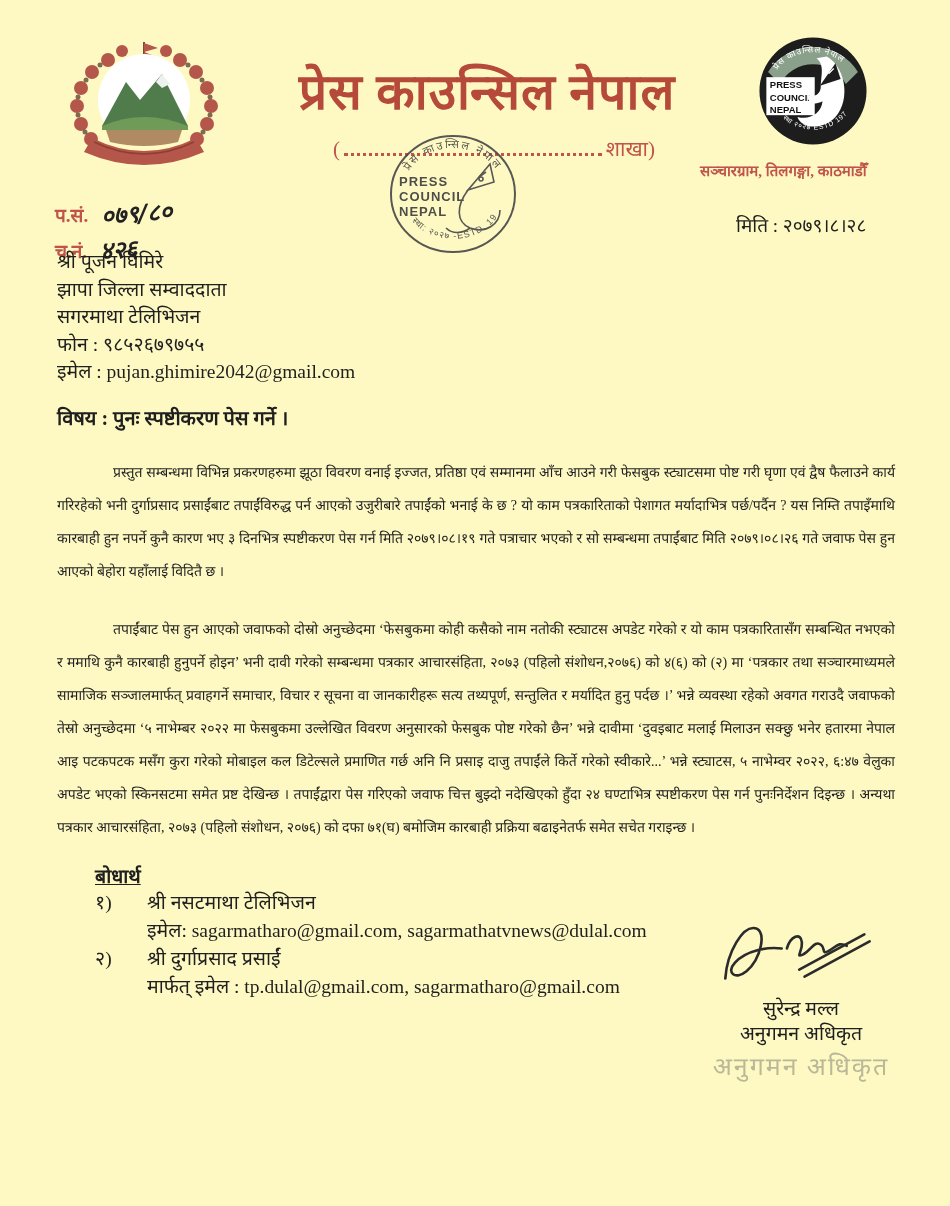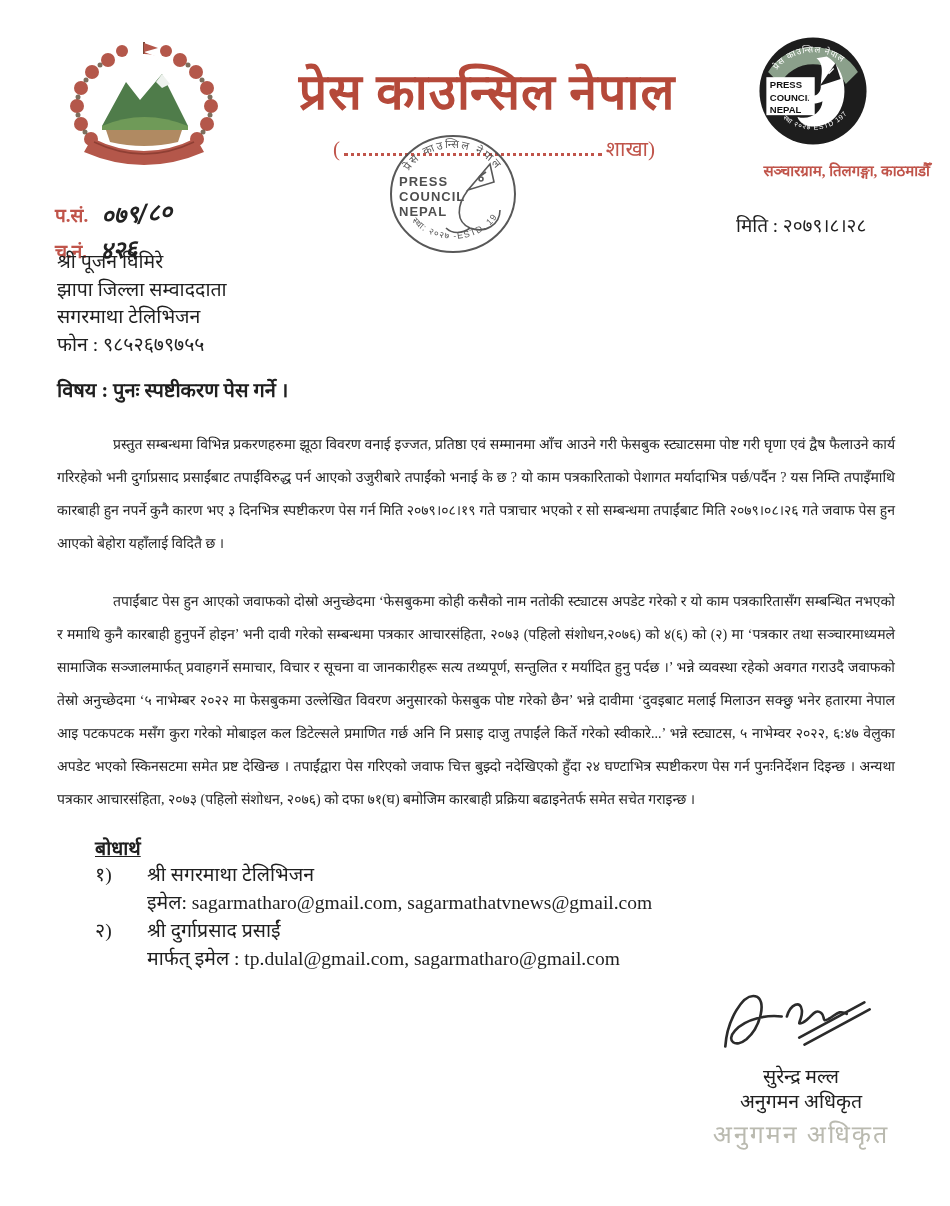--- a/index.html
+++ b/index.html
@@ -1,20 +1,20 @@
 <!DOCTYPE html>
 <html><head>
 <meta charset="utf-8">
 <style>
   html,body{margin:0;padding:0;background:#e8e8e8;}
   .page{
     position:relative;
     width:950px;height:1206px;
     margin:0 auto;
-    background:#ffffff;
+    background:#fef9c3;
     overflow:hidden;
     font-family:"Liberation Serif","DejaVu Serif",serif;
     color:#1f1f1f;
   }
   
   .emblem{position:absolute;left:64px;top:38px;width:160px;height:135px;}
   .org-title{
     position:absolute;left:228px;top:56px;width:518px;
     text-align:center;font-size:50px;font-weight:700;color:#b5493a;
     letter-spacing:1px;white-space:nowrap;
@@ -22,21 +22,21 @@
   .branch-line{
     position:absolute;left:333px;top:134px;width:322px;
     display:flex;align-items:flex-end;
     color:#c0544a;font-size:21px;z-index:1;
   }
   .branch-dots{flex:1;border-bottom:3px dotted #c0544a;margin:0 4px 6px 4px;height:14px;}
   .stamp-center{position:absolute;left:382px;top:128px;width:142px;height:132px;z-index:2;opacity:.92;}
   .logo-right{position:absolute;left:756px;top:34px;width:114px;height:114px;}
   .org-address{
     position:absolute;left:700px;top:160px;width:230px;
-    text-align:right;color:#c0544a;font-size:15px;font-weight:700;
+    text-align:left;color:#c0544a;font-size:15px;font-weight:700;
   }
   .date-line{position:absolute;left:695px;top:212px;font-size:19px;margin-left:41px;}
   .refno{position:absolute;left:55px;top:196px;font-size:19px;color:#c0544a;font-weight:700;}
   .refno .hand{color:#222;}
   .chalani{position:absolute;left:55px;top:232px;font-size:19px;color:#c0544a;font-weight:700;}
   .hand{
     font-family:"DejaVu Sans","Liberation Sans",sans-serif;
     font-style:italic;font-weight:700;color:#222;
     font-size:24px;display:inline-block;transform:rotate(-4deg);margin-left:8px;
   }
@@ -48,21 +48,21 @@
     margin:25px 0 0 0;font-size:14px;line-height:33px;
     text-align:justify;text-indent:56px;
   }
   
   .cc{margin-top:18px;margin-left:38px;font-size:19.5px;}
   .cc-heading{text-decoration:underline;font-weight:700;}
   .cc-row{display:flex;line-height:28px;}
   .cc-no{width:52px;flex:0 0 52px;}
   .cc-email{margin-left:52px;line-height:28px;}
   
-  .sig-block{position:absolute;left:676px;top:976px;width:250px;text-align:center;}
+  .sig-block{position:absolute;left:676px;top:908px;width:250px;text-align:center;}
   .sig-scrawl{width:200px;height:88px;margin:0 auto;display:block;}
   .sig-name{font-size:19.5px;line-height:25px;}
   .sig-title{font-size:19.5px;line-height:25px;}
   .sig-stamp{
     font-size:25px;letter-spacing:2px;color:#8d8d7c;opacity:.6;
     margin-top:2px;white-space:nowrap;
   }
   svg text{font-family:"Liberation Sans","DejaVu Sans",sans-serif;}
 </style>
 </head>
@@ -182,34 +182,35 @@
     <span class="hand">४२६</span>
   </div>
 
   <div class="letter-body">
 
     <div class="recipient">
       <div>श्री पूजन घिमिरे</div>
       <div>झापा जिल्ला सम्वाददाता</div>
       <div>सगरमाथा टेलिभिजन</div>
       <div>फोन : ९८५२६७९७५५</div>
+      <div>इमेल : pujan.ghimire2042@gmail.com</div>
     </div>
 
     <div class="subject">विषय : पुनः स्पष्टीकरण पेस गर्ने ।</div>
 
     <p class="para">प्रस्तुत सम्बन्धमा विभिन्न प्रकरणहरुमा झूठा विवरण वनाई इज्जत, प्रतिष्ठा एवं सम्मानमा आँच आउने गरी फेसबुक स्ट्याटसमा पोष्ट गरी घृणा एवं द्वैष फैलाउने कार्य गरिरहेको भनी दुर्गाप्रसाद प्रसाईंबाट तपाईंविरुद्ध पर्न आएको उजुरीबारे तपाईंको भनाई के छ ? यो काम पत्रकारिताको पेशागत मर्यादाभित्र पर्छ/पर्दैन ? यस निम्ति तपाइँमाथि कारबाही हुन नपर्ने कुनै कारण भए ३ दिनभित्र स्पष्टीकरण पेस गर्न मिति २०७९।०८।१९ गते पत्राचार भएको र सो सम्बन्धमा तपाईंबाट मिति २०७९।०८।२६ गते जवाफ पेस हुन आएको बेहोरा यहाँलाई विदितै छ ।</p>
     <p class="para">तपाईंबाट पेस हुन आएको जवाफको दोस्रो अनुच्छेदमा ‘फेसबुकमा कोही कसैको नाम नतोकी स्ट्याटस अपडेट गरेको र यो काम पत्रकारितासँग सम्बन्धित नभएको र ममाथि कुनै कारबाही हुनुपर्ने होइन’ भनी दावी गरेको सम्बन्धमा पत्रकार आचारसंहिता, २०७३ (पहिलो संशोधन,२०७६) को ४(६) को (२) मा ‘पत्रकार तथा सञ्चारमाध्यमले सामाजिक सञ्जालमार्फत् प्रवाहगर्ने समाचार,  विचार र सूचना वा जानकारीहरू सत्य तथ्यपूर्ण, सन्तुलित र मर्यादित हुनु पर्दछ ।’ भन्ने व्यवस्था रहेको अवगत गराउदै जवाफको तेस्रो अनुच्छेदमा ‘५ नाभेम्बर २०२२ मा फेसबुकमा उल्लेखित विवरण अनुसारको फेसबुक पोष्ट गरेको छैन’ भन्ने दावीमा ‘दुवइबाट मलाई मिलाउन सक्छु भनेर हतारमा नेपाल आइ पटकपटक मसँग कुरा गरेको मोबाइल कल डिटेल्सले प्रमाणित गर्छ अनि नि प्रसाइ दाजु तपाईंले किर्ते गरेको स्वीकारे...’ भन्ने स्ट्याटस, ५ नाभेम्वर २०२२, ६:४७ वेलुका अपडेट भएको  स्किनसटमा समेत प्रष्ट देखिन्छ ।  तपाईंद्वारा पेस गरिएको जवाफ चित्त बुझ्दो नदेखिएको हुँदा २४ घण्टाभित्र स्पष्टीकरण पेस गर्न पुनःनिर्देशन दिइन्छ । अन्यथा पत्रकार आचारसंहिता, २०७३ (पहिलो संशोधन, २०७६) को दफा ७१(घ) बमोजिम कारबाही प्रक्रिया बढाइनेतर्फ समेत सचेत गराइन्छ ।</p>
 
     <div class="cc">
       <div class="cc-heading">बोधार्थ</div>
       <div class="cc-row">
         <span class="cc-no">१)</span>
-        <span>श्री सगरमाथा टेलिभिजन</span>
+        <span>श्री नसटमाथा टेलिभिजन</span>
       </div>
-      <div class="cc-email">इमेल: sagarmatharo@gmail.com, sagarmathatvnews@gmail.com</div>
+      <div class="cc-email">इमेल: sagarmatharo@gmail.com, sagarmathatvnews@dulal.com</div>
       <div class="cc-row">
         <span class="cc-no">२)</span>
         <span>श्री दुर्गाप्रसाद प्रसाईं</span>
       </div>
       <div class="cc-email">मार्फत् इमेल : tp.dulal@gmail.com, sagarmatharo@gmail.com</div>
     </div>
   </div>
 
   <div class="sig-block">
     <svg class="sig-scrawl" viewBox="0 0 200 100">

